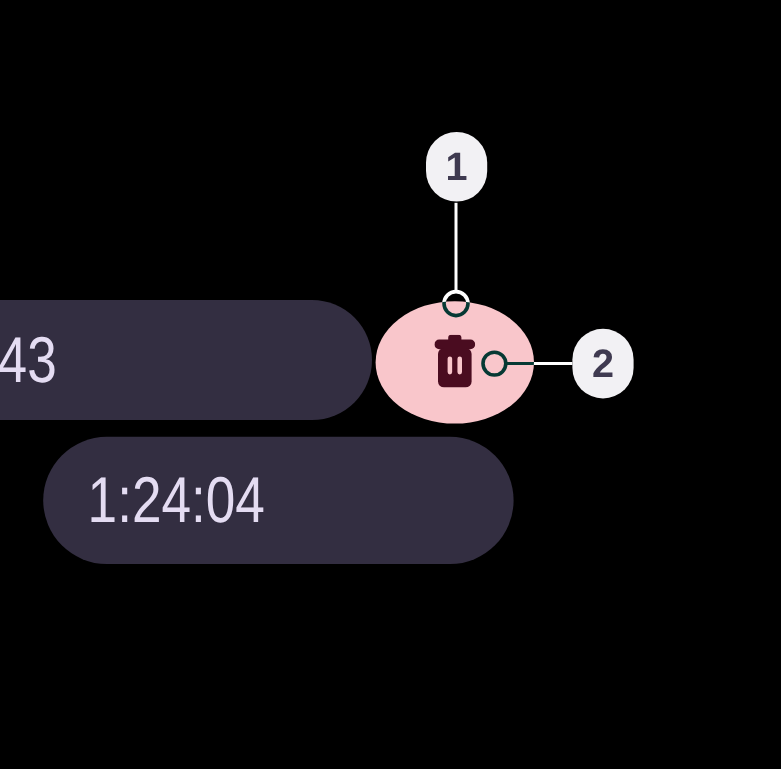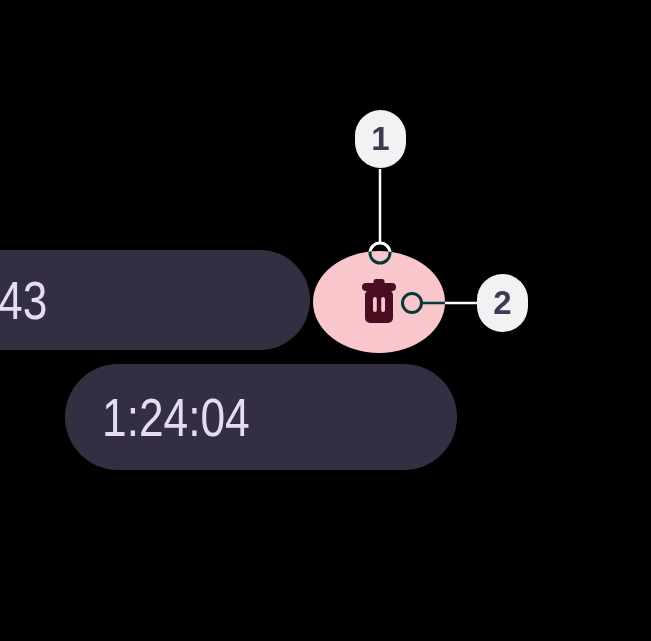--- a/index.html
+++ b/index.html
@@ -6,21 +6,21 @@
   .screen{
     position:relative;width:651px;height:641px;overflow:hidden;
     background:var(--background,#000);
     font-family:"Liberation Sans",sans-serif;
   }
   .chip{
     position:absolute;display:flex;align-items:center;
     background:var(--pill-bg,#332e41);color:var(--pill-text,#e4dcf2);
   }
   .chip-partial{left:-300px;top:250px;width:610px;height:100px;border-radius:50px;padding-left:298px;box-sizing:border-box;}
-  .chip-full{left:65px;top:364px;width:392px;height:106px;border-radius:53px;padding-left:37px;box-sizing:border-box;}
+  .chip-full{left:36px;top:364px;width:392px;height:106px;border-radius:53px;padding-left:37px;box-sizing:border-box;}
   .time-text{
     font-size:54px;font-weight:400;white-space:nowrap;
     transform:scaleX(0.82);transform-origin:left center;
   }
   .delete-btn{
     position:absolute;left:313px;top:251px;width:132px;height:102px;
     border:none;border-radius:50%;background:var(--delete-button-bg,#f9c6cb);
     display:flex;align-items:center;justify-content:center;padding:0;cursor:pointer;
   }
   .trash{color:var(--delete-icon,#4a0c20);}

